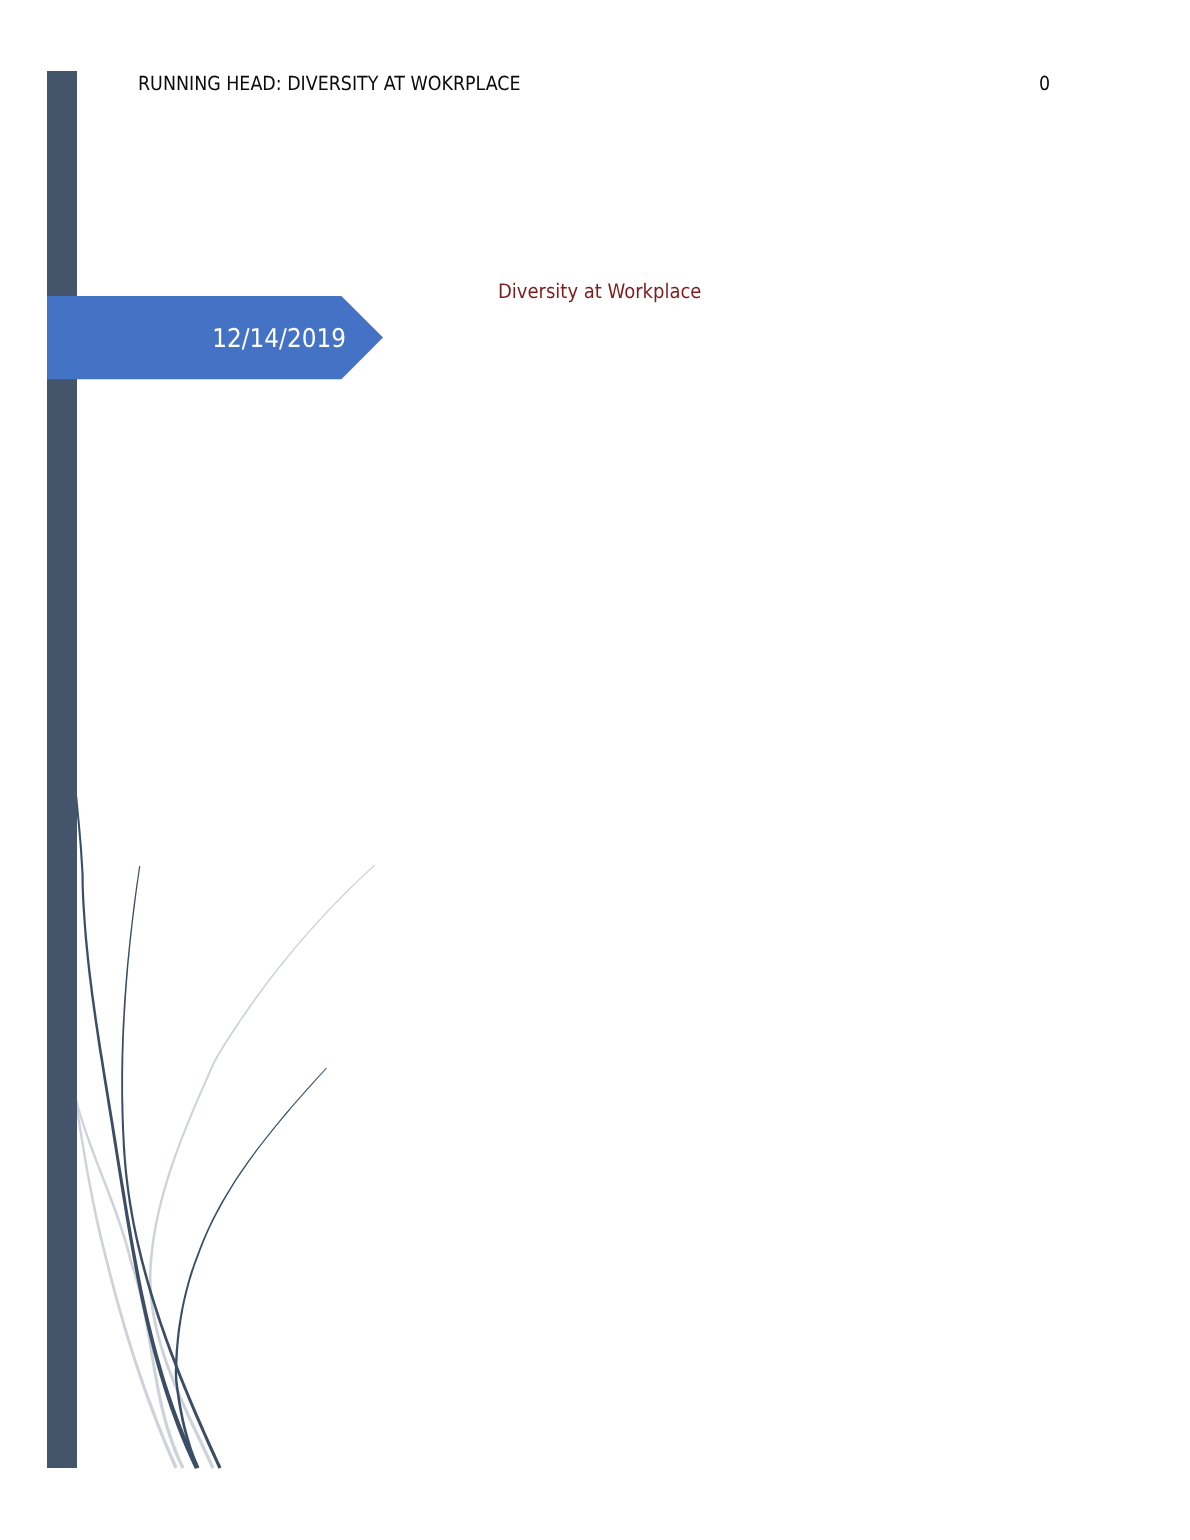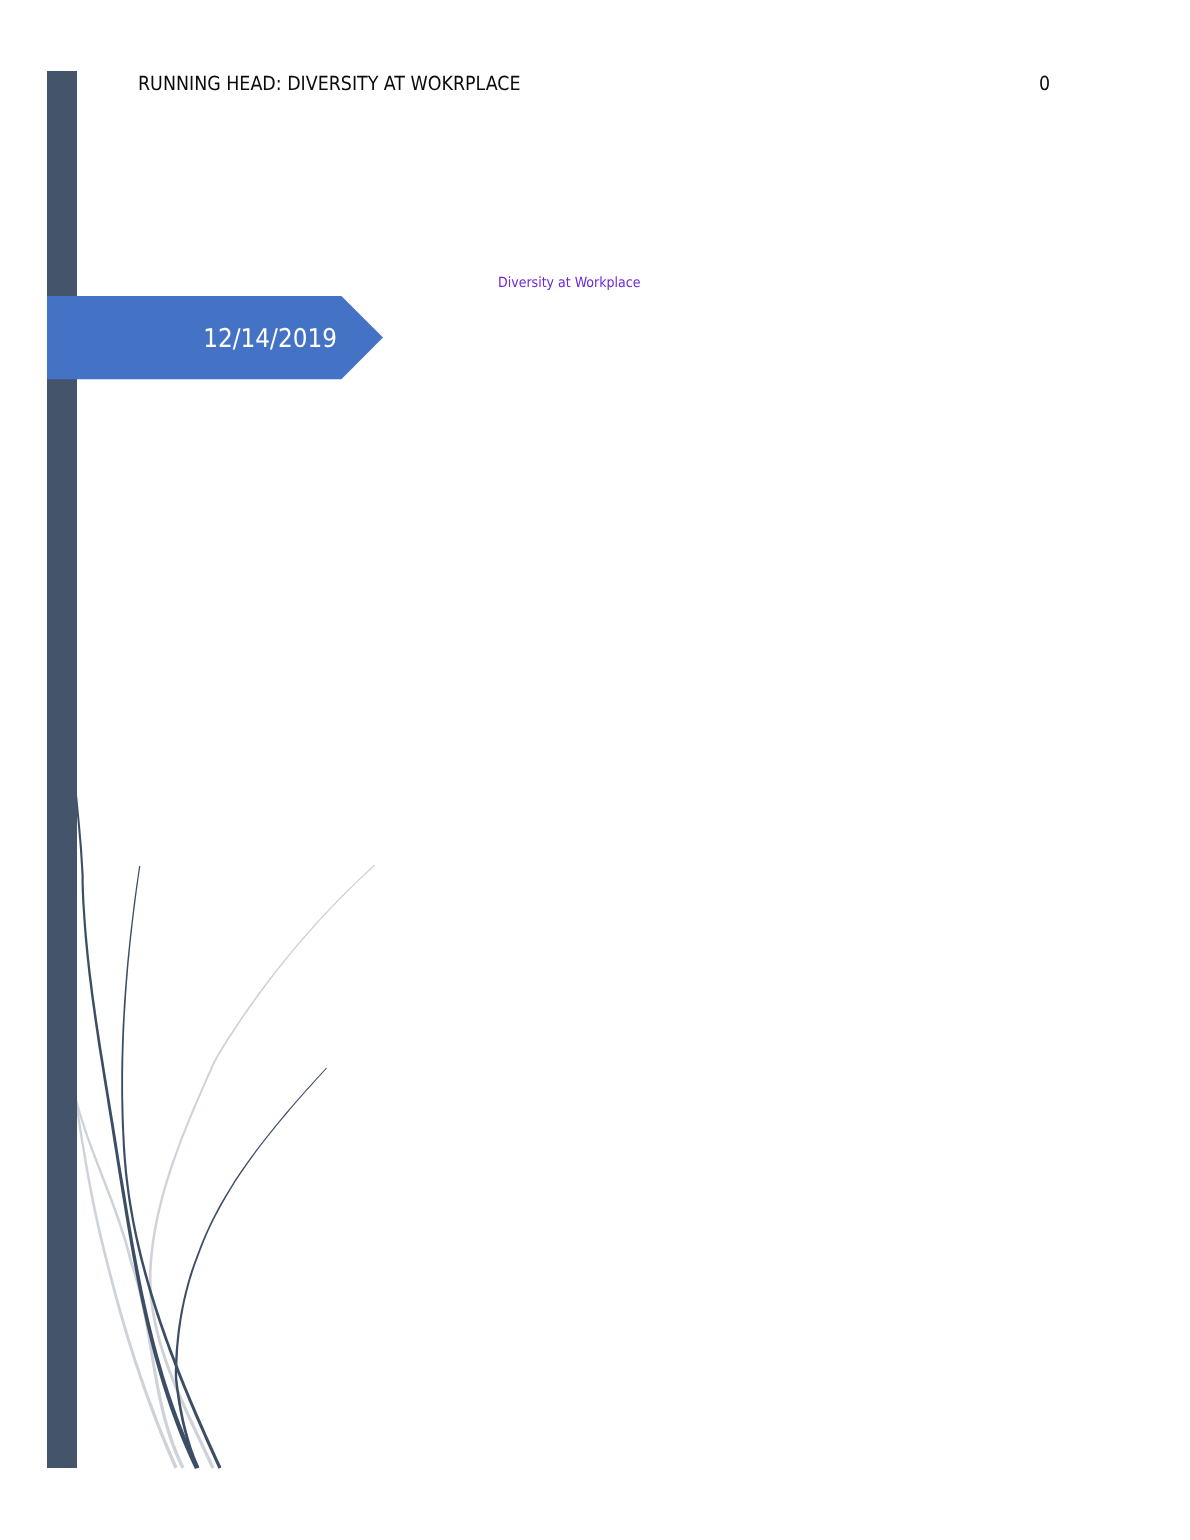--- a/index.html
+++ b/index.html
@@ -75,33 +75,35 @@
     top: 297px;
     width: 290px;
     height: 84px;
     display: flex;
     align-items: center;
     justify-content: flex-end;
     color: #ffffff;
     font-size: 25.8px;
     line-height: 30px;
     z-index: 4;
+    padding-left: 9px;
   }
   
   .title-block {
     position: absolute;
     left: 498px;
     top: 264px;
     width: 460px;
     z-index: 5;
   }
   .title-line {
-    font-size: 14px;
+    font-size: 20px;
     line-height: 39px;
-    color: #6d28d9;
+    color: #7f1d1d;
+    margin-top: 8px;
   }
   
   .grass {
     position: absolute;
     left: 0px;
     top: 0px;
     width: 1190px;
     height: 1540px;
     z-index: 1;
   }

